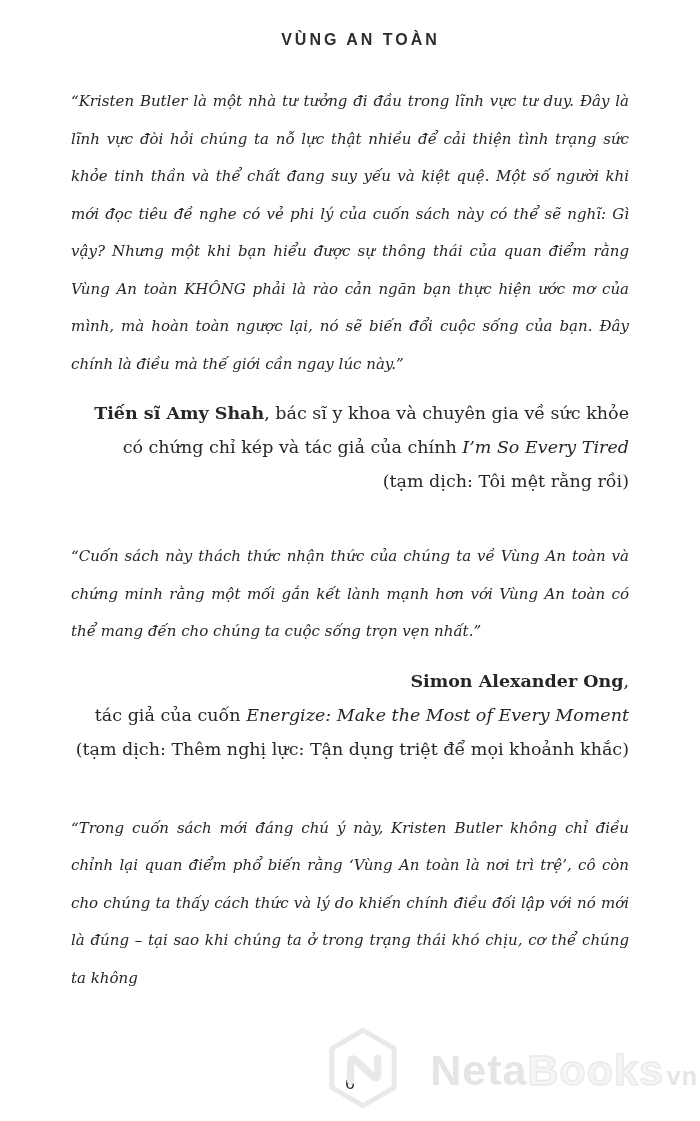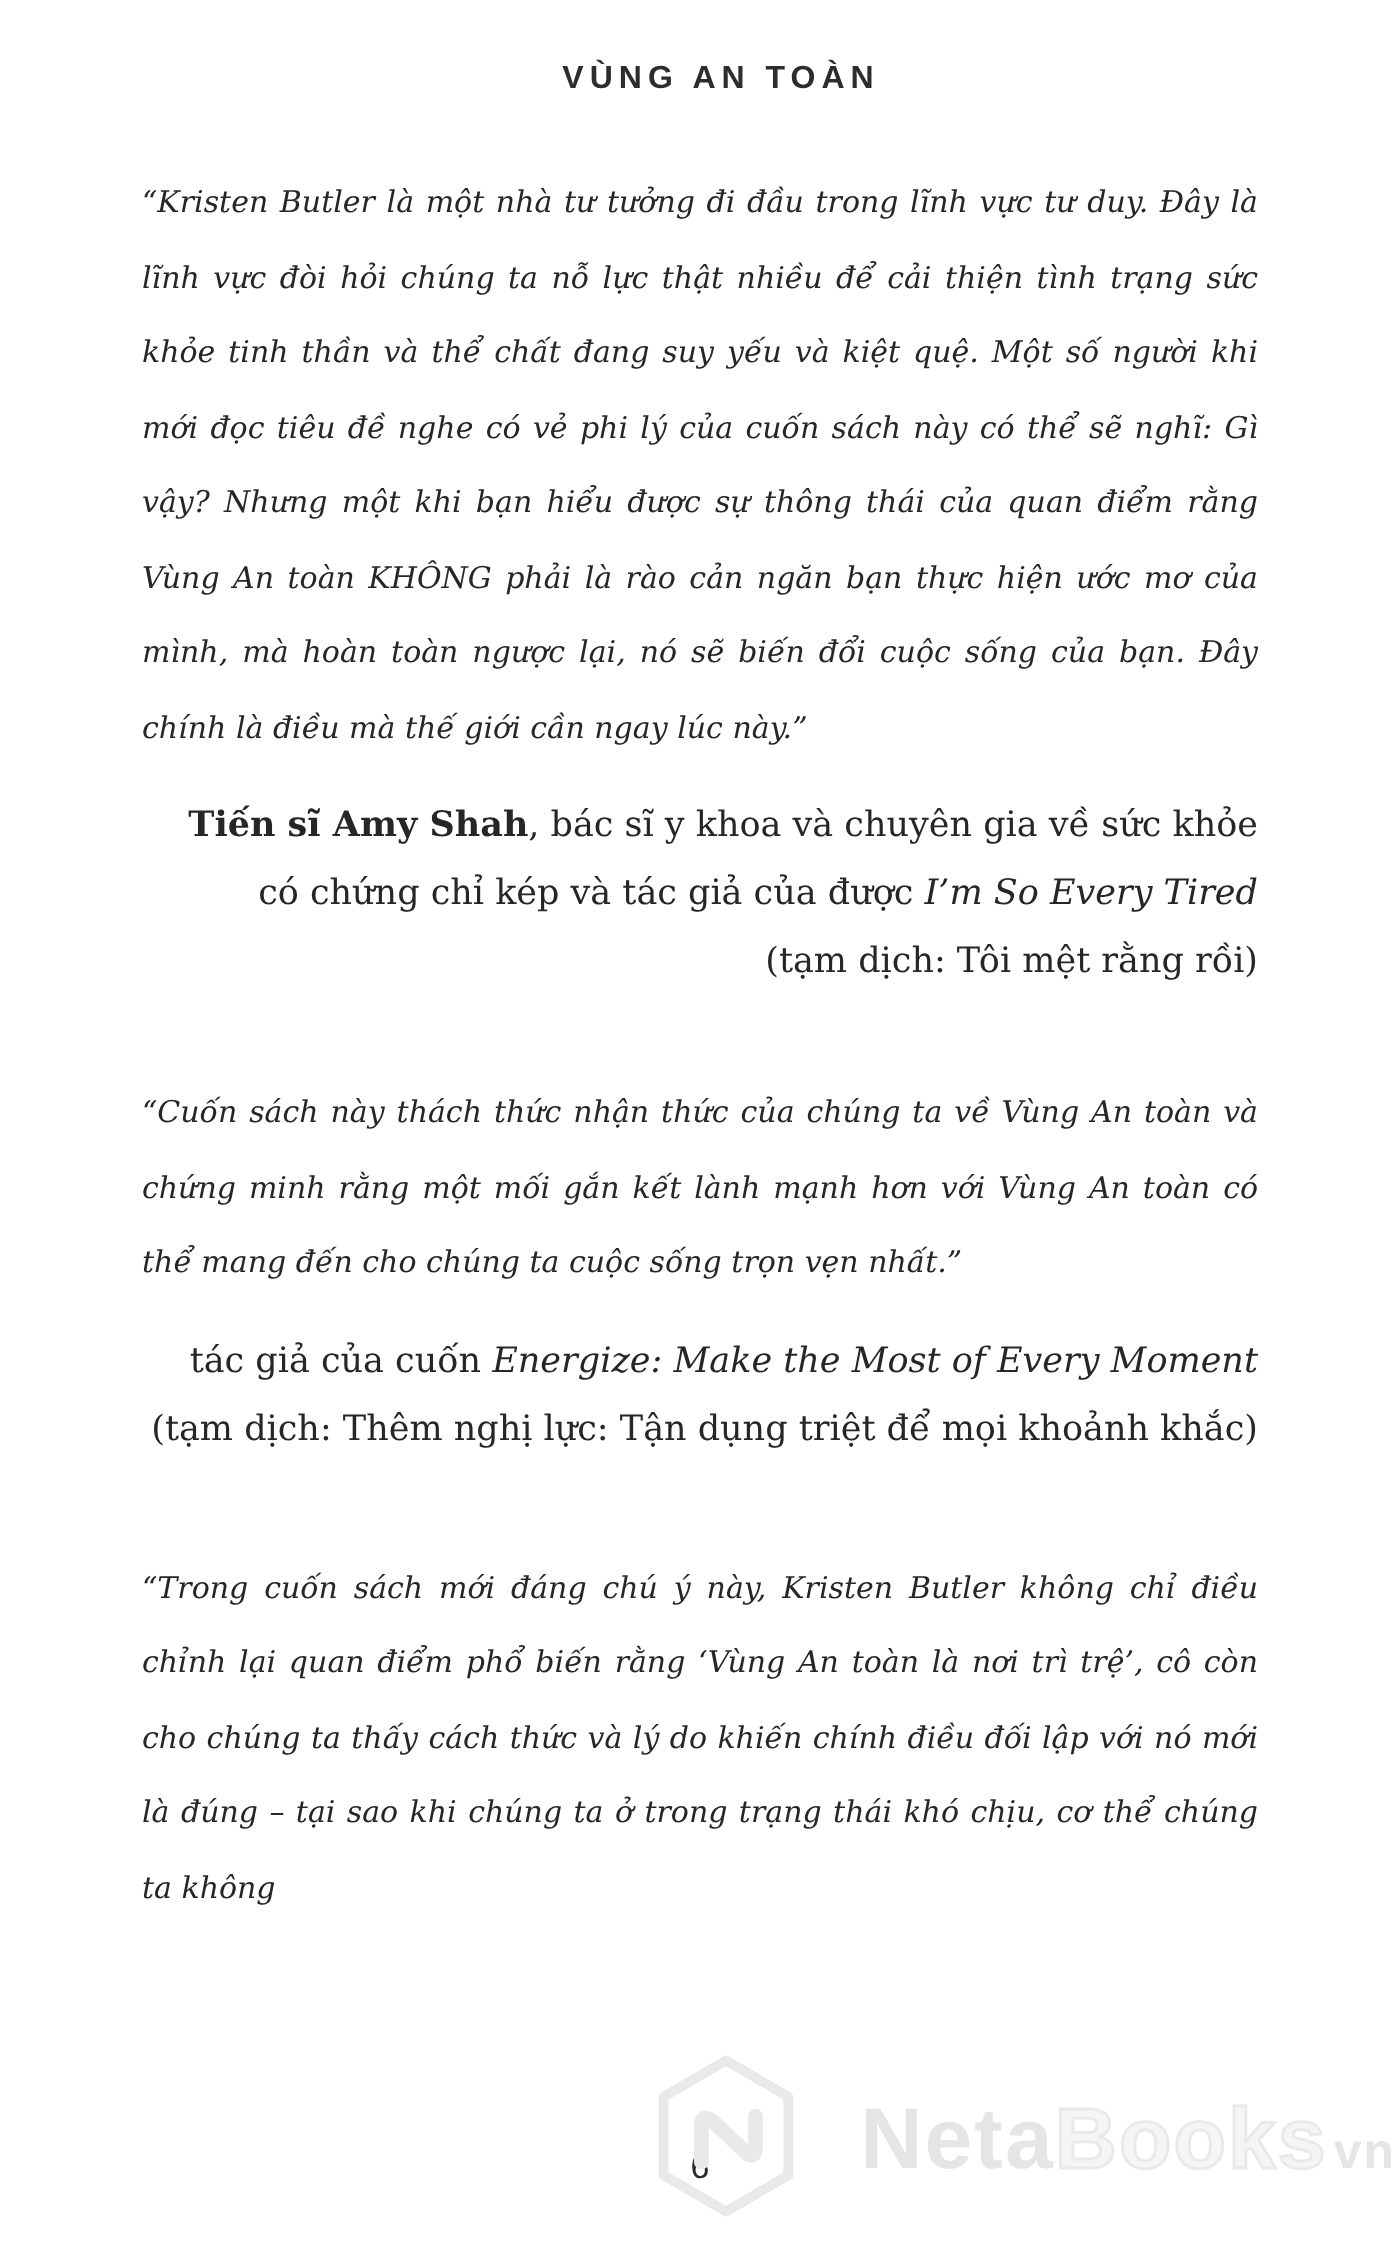--- a/index.html
+++ b/index.html
@@ -89,27 +89,28 @@
 <body>
 
 <header class="running-head">VÙNG AN TOÀN</header>
 
 <main class="page-body">
 
   <p class="quote quote-1">“Kristen Butler là một nhà tư tưởng đi đầu trong lĩnh vực tư duy. Đây là lĩnh vực đòi hỏi chúng ta nỗ lực thật nhiều để cải thiện tình trạng sức khỏe tinh thần và thể chất đang suy yếu và kiệt quệ. Một số người khi mới đọc tiêu đề nghe có vẻ phi lý của cuốn sách này có thể sẽ nghĩ: Gì vậy? Nhưng một khi bạn hiểu được sự thông thái của quan điểm rằng Vùng An toàn KHÔNG phải là rào cản ngăn bạn thực hiện ước mơ của mình, mà hoàn toàn ngược lại, nó sẽ biến đổi cuộc sống của bạn. Đây chính là điều mà thế giới cần ngay lúc này.”</p>
 
   <div class="attribution">
     <div class="attr-line"><span class="b">Tiến sĩ Amy Shah</span><span>, bác sĩ y khoa và chuyên gia về sức khỏe</span></div>
-    <div class="attr-line"><span>có chứng chỉ kép và tác giả của được </span><span class="i">I’m So Every Tired</span></div>
+    <div class="attr-line"><span>có chứng chỉ kép và tác giả của chính </span><span class="i">I’m So Every Tired</span></div>
     <div class="attr-line">(tạm dịch: Tôi mệt rằng rồi)</div>
   </div>
 
   <p class="quote quote-2">“Cuốn sách này thách thức nhận thức của chúng ta về Vùng An toàn và chứng minh rằng một mối gắn kết lành mạnh hơn với Vùng An toàn có thể mang đến cho chúng ta cuộc sống trọn vẹn nhất.”</p>
 
   <div class="attribution">
+    <div class="attr-line"><span class="b">Simon Alexander Ong</span><span>,</span></div>
     <div class="attr-line"><span>tác giả của cuốn </span><span class="i">Energize: Make the Most of Every Moment</span></div>
     <div class="attr-line">(tạm dịch: Thêm nghị lực: Tận dụng triệt để mọi khoảnh khắc)</div>
   </div>
 
   <p class="quote quote-3">“Trong cuốn sách mới đáng chú ý này, Kristen Butler không chỉ điều chỉnh lại quan điểm phổ biến rằng ‘Vùng An toàn là nơi trì trệ’, cô còn cho chúng ta thấy cách thức và lý do khiến chính điều đối lập với nó mới là đúng – tại sao khi chúng ta ở trong trạng thái khó chịu, cơ thể chúng ta không</p>
 
 </main>
 
 <div class="page-number">6</div>
 

